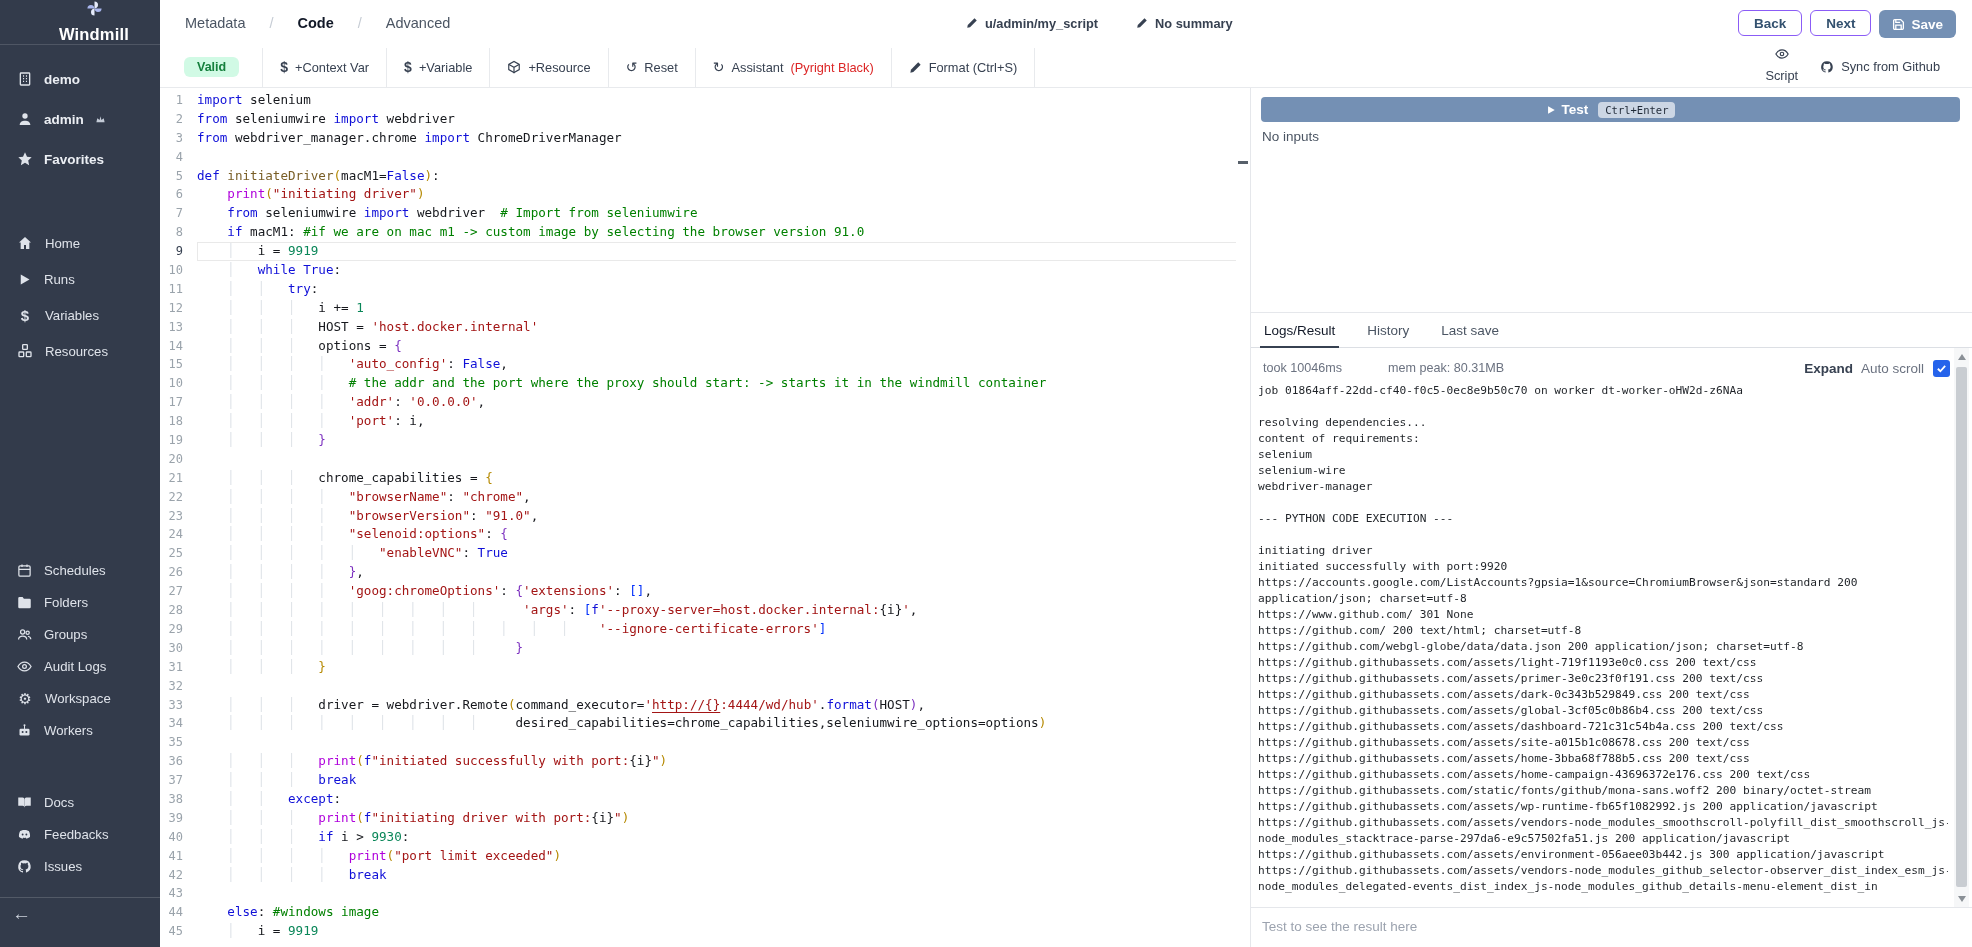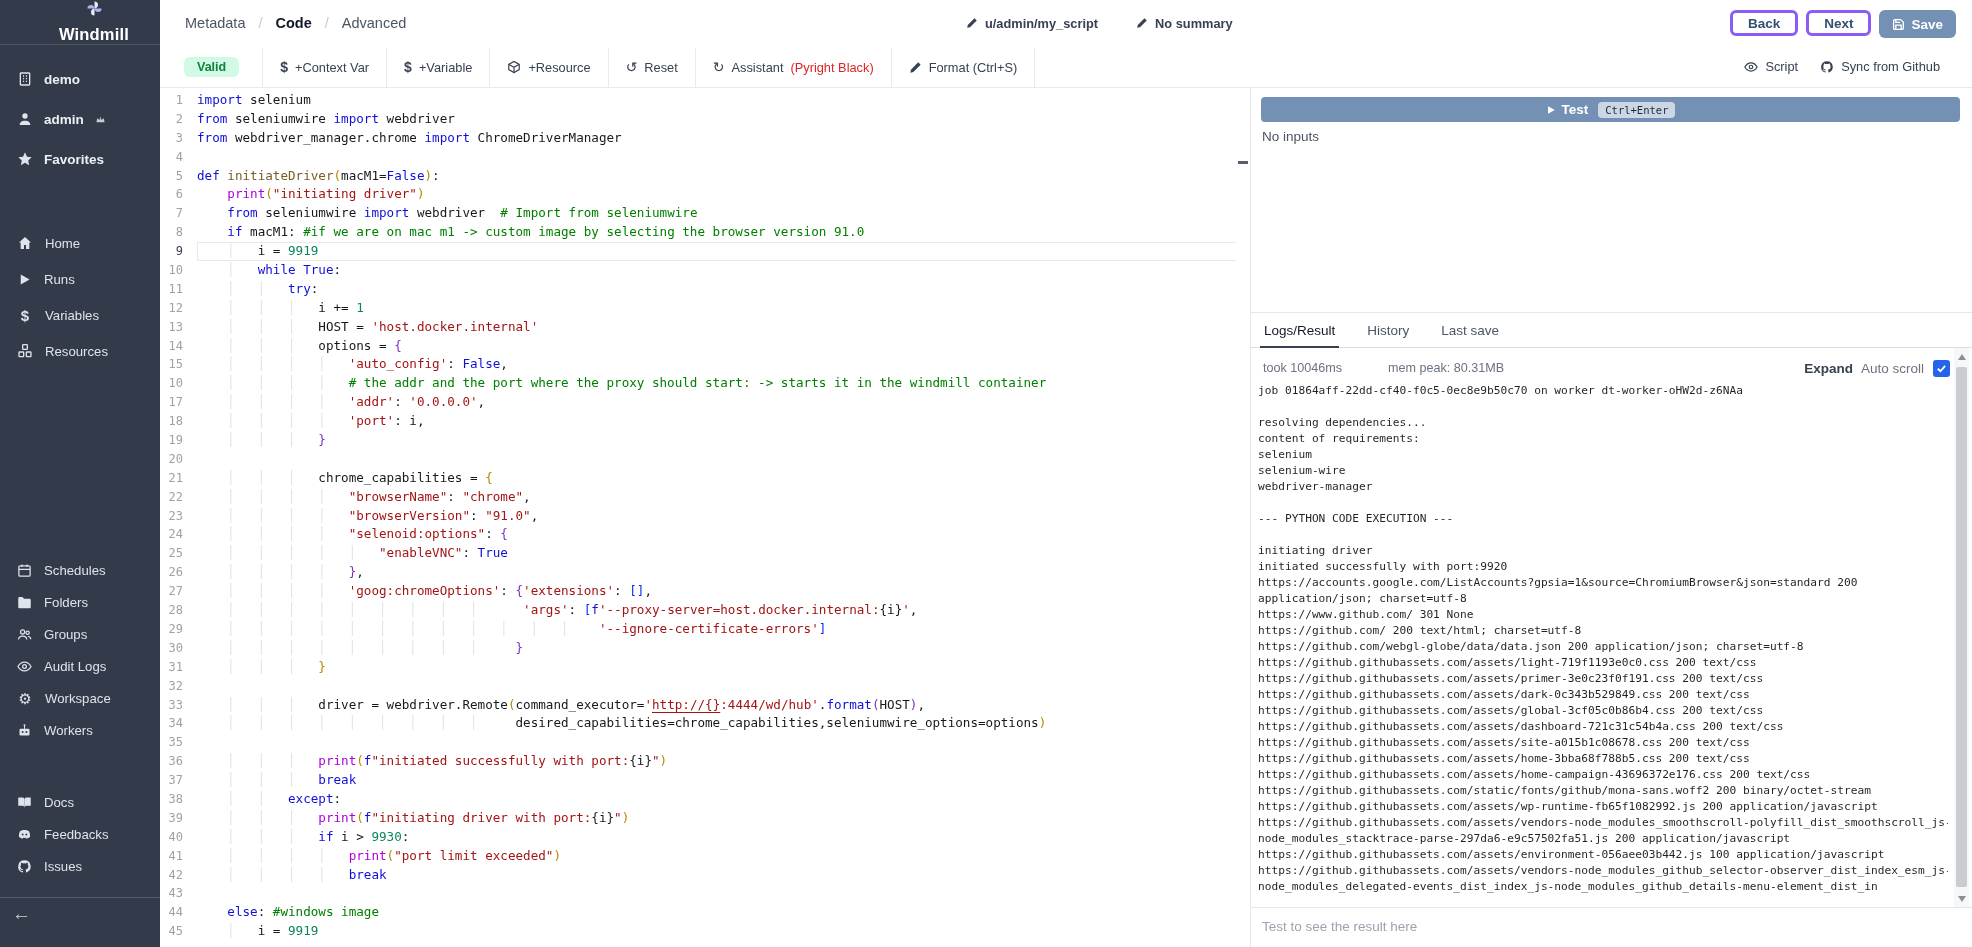--- a/index.html
+++ b/index.html
@@ -15,28 +15,28 @@
   .nav{margin-top:46px;}
   .nav.admin{margin-top:0;position:absolute;top:554px;left:0;right:0;}
   .nav.bottom{margin-top:0;position:absolute;top:786px;left:0;right:0;}
   .nrow{height:36px;display:flex;align-items:center;padding-left:17px;gap:12px;color:#dfe3ea;font-size:13.2px;font-weight:500;cursor:pointer;}
   .nav.admin .nrow,.nav.bottom .nrow{height:32px;}
   .side-divider{position:absolute;left:0;right:0;top:897px;border-top:1px solid rgba(255,255,255,.16);}
   .collapse{position:absolute;left:12px;top:903px;color:#cdd3dd;font-size:19px;cursor:pointer;}
 
   
   .topbar{position:absolute;left:160px;top:0;right:0;height:47px;background:#fff;border-bottom:1px solid #e8eaed;z-index:4;}
-  .tabs{position:absolute;left:25px;top:0;height:46px;display:flex;align-items:center;gap:13px;font-size:14.5px;}
+  .tabs{position:absolute;left:25px;top:0;height:46px;display:flex;align-items:center;gap:24px;font-size:14.5px;}
   .crumb{color:#4b5563;cursor:pointer;}
   .crumb.active{color:#111827;font-weight:700;}
   .crumb-sep{color:#c6ccd4;}
   .pathgrp{position:absolute;left:806px;top:0;height:46px;display:flex;align-items:center;gap:38px;}
   .editable{display:flex;align-items:center;gap:7px;font-size:12.8px;font-weight:600;color:#374151;cursor:pointer;}
   .actions{position:absolute;right:16px;top:10px;display:flex;gap:8px;}
-  .btn-outline{height:26px;padding:0 15px;border:3px solid #8b5cf6;border-radius:6px;background:#fff;color:#33516f;font-weight:700;font-size:13.5px;display:flex;align-items:center;cursor:pointer;}
+  .btn-outline{height:26px;padding:0 15px;border:1px solid #8b5cf6;border-radius:6px;background:#fff;color:#33516f;font-weight:700;font-size:13.5px;display:flex;align-items:center;cursor:pointer;}
   .btn-save{height:28px;padding:0 13px;border:none;border-radius:6px;background:#7490b4;color:#fff;font-weight:700;font-size:13.5px;display:flex;align-items:center;gap:6px;cursor:pointer;}
 
   
   .toolbar{position:absolute;left:160px;top:47px;right:0;height:40px;background:#fff;border-bottom:1px solid #e8eaed;z-index:4;display:flex;align-items:center;}
   .valid-badge{margin-left:24px;background:#d1fae5;color:#15803d;font-size:12.5px;font-weight:600;padding:3px 13px;border-radius:6px;}
   .tb-sep{width:1px;height:39px;background:#e8eaed;margin:0 1px;}
   .tb-btn{display:flex;align-items:center;gap:7px;padding:0 16px;height:39px;font-size:12.8px;color:#374151;font-weight:500;cursor:pointer;background:#fff;border:none;font-family:inherit;}
   .tb-btn .uni{font-size:14px;color:#374151;}
   .red{color:#dc2626;}
   .tb-right{position:absolute;right:28px;top:0;height:39px;display:flex;align-items:center;gap:14px;}
@@ -293,21 +293,21 @@
     </button>
     <div class="tb-sep"></div>
     <button class="tb-btn">
       <svg class="ic" width="13" height="13" viewBox="0 0 24 24" fill="#374151">
           <path d="M17 2.5l4.5 4.5L8 20.5 2.5 21.5 3.5 16z"></path>
         </svg>
       <span>Format (Ctrl+S)</span>
     </button>
     <div class="tb-sep"></div>
     <div class="tb-right">
-      <button class="tb-btn" style="padding:0 4px;">
+      <button class="tb-btn" style="padding:0 4px;flex-direction:column;">
         <svg class="ic" width="14" height="14" viewBox="0 0 24 24" fill="none" stroke="#374151" stroke-width="2">
             <path d="M1.5 12S5.5 5 12 5s10.5 7 10.5 7-4 7-10.5 7S1.5 12 1.5 12z"></path>
             <circle cx="12" cy="12" r="3"></circle>
           </svg>
         <span>Script</span>
       </button>
       <button class="tb-btn" style="padding:0 4px;">
         <svg class="ic" width="14" height="14" viewBox="0 0 24 24" fill="#374151">
             <path d="M12 2a10 10 0 0 0-3.2 19.5c.5.1.7-.2.7-.5v-1.8c-2.8.6-3.4-1.2-3.4-1.2-.5-1.2-1.1-1.5-1.1-1.5-.9-.6.1-.6.1-.6 1 .1 1.5 1 1.5 1 .9 1.5 2.4 1.1 3 .8.1-.6.3-1.1.6-1.3-2.2-.3-4.6-1.1-4.6-5 0-1.1.4-2 1-2.7-.1-.3-.4-1.3.1-2.7 0 0 .8-.3 2.7 1a9.4 9.4 0 0 1 5 0c1.9-1.3 2.7-1 2.7-1 .5 1.4.2 2.4.1 2.7.6.7 1 1.6 1 2.7 0 3.9-2.4 4.7-4.6 5 .4.3.7.9.7 1.9v2.7c0 .3.2.6.7.5A10 10 0 0 0 12 2z"></path>
           </svg>
@@ -422,21 +422,21 @@
         <div class="logline">https://github.githubassets.com/assets/dark-0c343b529849.css 200 text/css</div>
         <div class="logline">https://github.githubassets.com/assets/global-3cf05c0b86b4.css 200 text/css</div>
         <div class="logline">https://github.githubassets.com/assets/dashboard-721c31c54b4a.css 200 text/css</div>
         <div class="logline">https://github.githubassets.com/assets/site-a015b1c08678.css 200 text/css</div>
         <div class="logline">https://github.githubassets.com/assets/home-3bba68f788b5.css 200 text/css</div>
         <div class="logline">https://github.githubassets.com/assets/home-campaign-43696372e176.css 200 text/css</div>
         <div class="logline">https://github.githubassets.com/static/fonts/github/mona-sans.woff2 200 binary/octet-stream</div>
         <div class="logline">https://github.githubassets.com/assets/wp-runtime-fb65f1082992.js 200 application/javascript</div>
         <div class="logline">https://github.githubassets.com/assets/vendors-node_modules_smoothscroll-polyfill_dist_smoothscroll_js-</div>
         <div class="logline">node_modules_stacktrace-parse-297da6-e9c57502fa51.js 200 application/javascript</div>
-        <div class="logline">https://github.githubassets.com/assets/environment-056aee03b442.js 100 application/javascript</div>
+        <div class="logline">https://github.githubassets.com/assets/environment-056aee03b442.js 300 application/javascript</div>
         <div class="logline">https://github.githubassets.com/assets/vendors-node_modules_github_selector-observer_dist_index_esm_js-</div>
         <div class="logline">node_modules_delegated-events_dist_index_js-node_modules_github_details-menu-element_dist_in</div>
       </div>
 
     <div class="log-scroll">
       <div class="sb-arrow up">
           <div class="tri-up"></div>
         </div>
       <div class="sb-thumb"></div>
       <div class="sb-arrow down">

